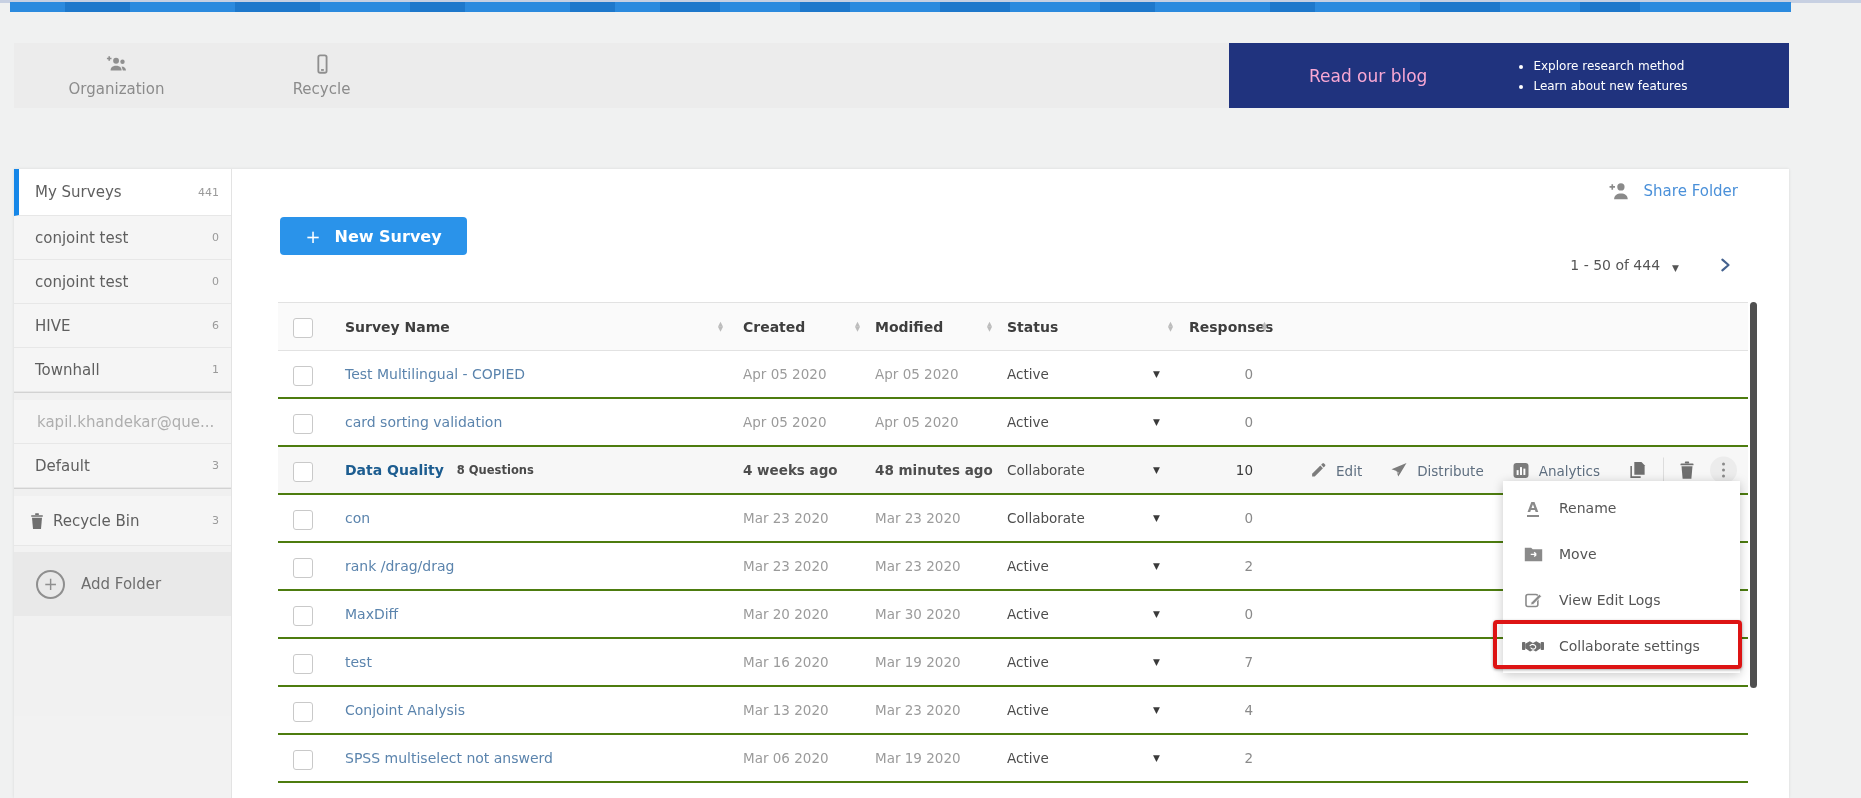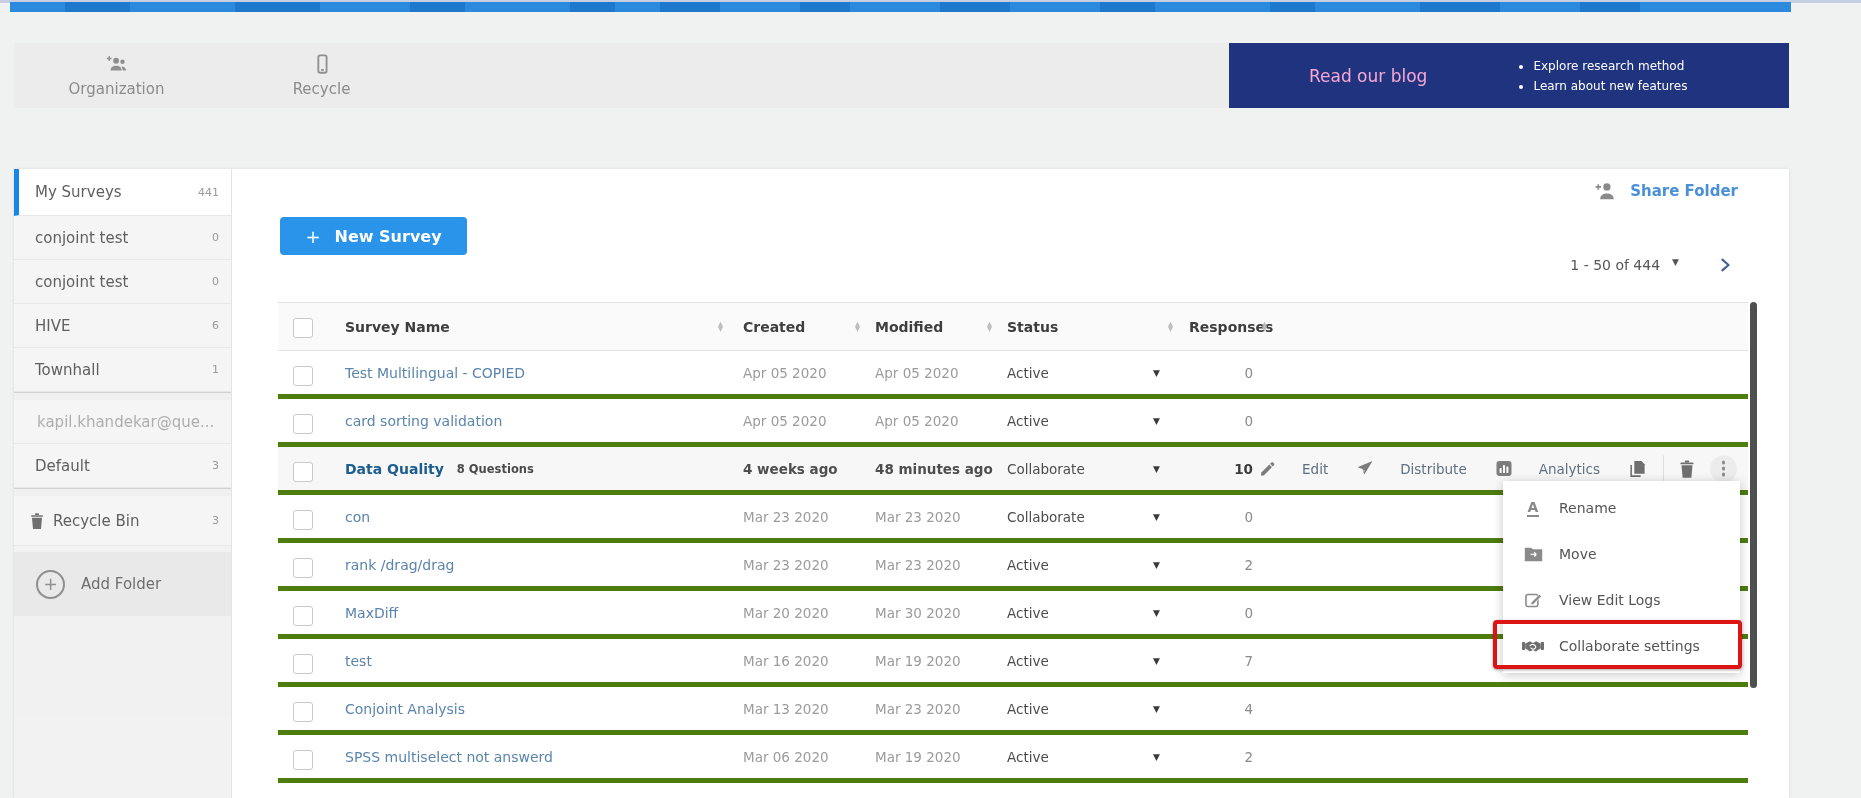--- a/index.html
+++ b/index.html
@@ -36,58 +36,58 @@
   .side-item.muted{color:#aeaeae;}
   .side-divider{height:8px;background:#f0f0f0;border-top:1px solid #d2d2d2;box-sizing:border-box;}
   .add-folder{height:64px;margin-top:6px;display:flex;align-items:center;gap:16px;padding-left:22px;background:#e9e9e9;
               color:#6e6e6e;font-size:15px;cursor:pointer;}
   .circle-plus{width:25px;height:25px;border:2px solid #8f8f8f;border-radius:50%;color:#8f8f8f;font-size:17px;
                display:flex;align-items:center;justify-content:center;line-height:1;}
   .side-filler{height:100px;background:#f1f1f1;}
 
   
   .main{position:absolute;left:219px;top:0;width:1556px;height:629px;}
-  .share-folder{position:absolute;top:12px;right:51px;display:flex;align-items:center;gap:12px;cursor:pointer;font-weight:bold;}
+  .share-folder{position:absolute;top:12px;right:51px;display:flex;align-items:center;gap:12px;cursor:pointer;}
   .share-folder .lbl{color:#4a90d9;font-size:15px;}
   .new-survey{position:absolute;left:47px;top:48px;width:187px;height:38px;background:#2a93ea;border:none;border-radius:4px;
               color:#fff;font-size:16px;font-weight:bold;display:flex;align-items:center;justify-content:center;gap:14px;
               font-family:inherit;cursor:pointer;}
   .new-survey .plus{font-weight:normal;font-size:18px;}
-  .pager{position:absolute;top:88px;right:56px;display:flex;align-items:flex-start;color:#555;font-size:14px;}
+  .pager{position:absolute;top:88px;right:56px;display:flex;align-items:flex-end;color:#555;font-size:14px;}
   .pager .caret{font-size:9px;color:#555;margin-left:12px;cursor:pointer;}
   .pager .next{margin-left:38px;cursor:pointer;display:flex;align-items:center;}
 
   
   .table{position:absolute;left:45px;top:133px;width:1470px;}
   .thead{height:49px;background:#fafafa;border-top:1px solid #e2e2e2;border-bottom:1px solid #e2e2e2;position:relative;box-sizing:border-box;}
-  .trow{height:48px;border-bottom:5px solid #4d7c0f;position:relative;background:#fff;box-sizing:border-box;}
+  .trow{height:48px;border-bottom:2px solid #4d7c0f;position:relative;background:#fff;box-sizing:border-box;}
   .trow.hl{background:#f7f7f7;}
   .cell{position:absolute;top:50%;transform:translateY(-50%);white-space:nowrap;}
   .cb{left:15px;width:18px;height:18px;background:#fff;border:1px solid #c9c9c9;border-radius:3px;cursor:pointer;}
   .h-lbl{font-size:14px;font-weight:bold;color:#3e3e3e;cursor:pointer;}
   .c-name{left:67px;}
   .c-created{left:465px;text-align:center;}
   .c-modified{left:597px;}
   .c-status{left:729px;}
   .c-resp-h{left:911px;}
   .sort{display:flex;flex-direction:column;align-items:center;color:#bcbcbc;font-size:6.5px;line-height:5px;}
   .s1{left:440px;} .s2{left:577px;} .s3{left:709px;} .s4{left:890px;} .s5{left:984px;}
   .name-link{font-size:14px;color:#5b84ad;cursor:pointer;}
   .trow.hl .name-link{color:#1d5d90;font-weight:bold;}
   .q-badge{font-size:11.5px;font-weight:bold;color:#4a4a4a;margin-left:13px;}
   .date{font-size:13.5px;color:#9b9b9b;}
   .trow.hl .date{color:#4e4e4e;font-weight:bold;}
   .status{font-size:13.5px;color:#4c4c4c;}
   .st-caret{left:875px;font-size:9px;color:#3a3a3a;cursor:pointer;}
   .resp{left:900px;width:75px;text-align:right;font-size:13.5px;color:#8a8a8a;}
-  .trow.hl .resp{color:#3c3c3c;font-weight:bold;}
+  .trow.hl .resp{color:#3c3c3c;font-weight:normal;}
 
   
   .actions{position:absolute;right:11px;top:50%;transform:translateY(-50%);display:flex;align-items:center;}
-  .act{display:flex;align-items:center;gap:26px;color:#5f6f80;font-size:13.5px;cursor:pointer;margin-right:28px;}
+  .act{display:flex;align-items:center;gap:9px;color:#5f6f80;font-size:13.5px;cursor:pointer;margin-right:28px;}
   .icon-btn{cursor:pointer;display:flex;align-items:center;margin-right:14px;}
   .vsep{width:1px;height:26px;background:#ddd;margin:0 14px 0 2px;}
   .more-btn{width:27px;height:27px;border-radius:50%;background:#ececec;display:flex;flex-direction:column;align-items:center;
             justify-content:center;gap:2.5px;cursor:pointer;}
   .more-btn i{width:3.5px;height:3.5px;border-radius:50%;background:#8a8a8a;}
 
   
   .scrollbar{position:absolute;left:1750px;top:302px;width:7px;height:386px;background:#4f4f4f;border-radius:4px;cursor:pointer;}
 
   

